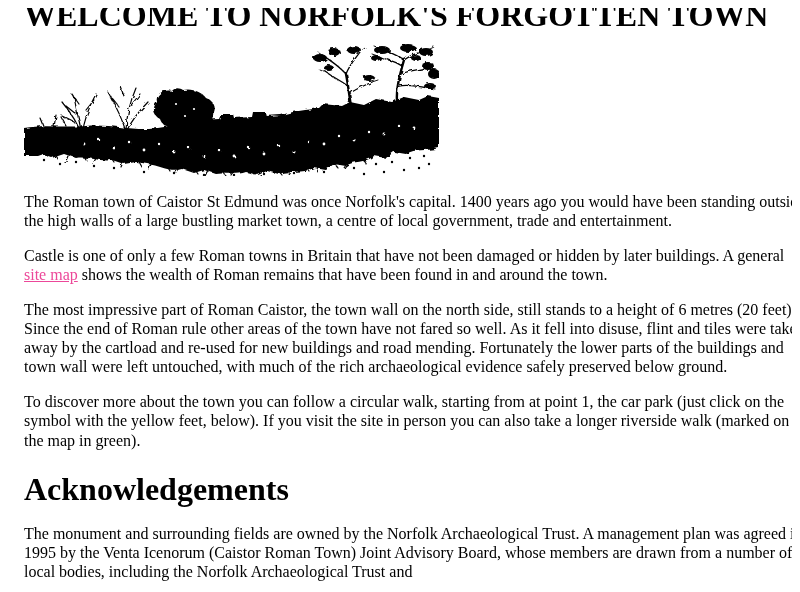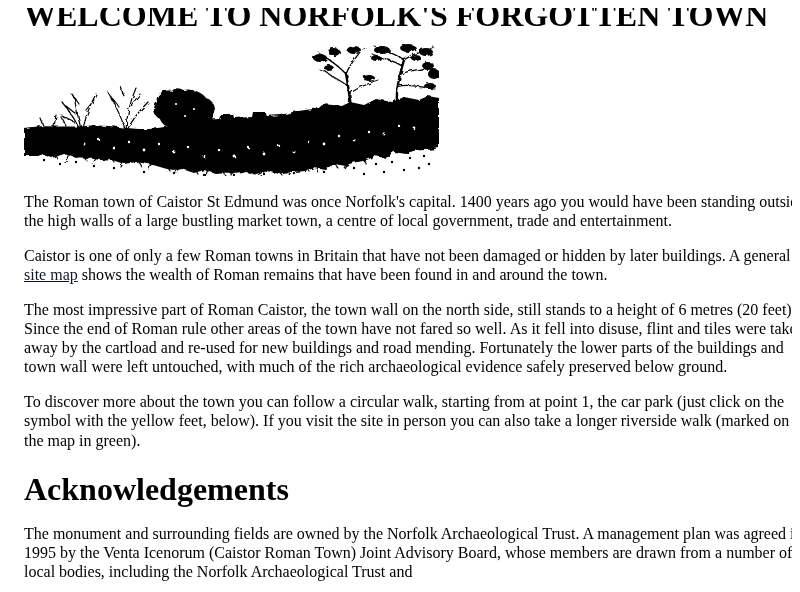--- a/index.html
+++ b/index.html
@@ -20,21 +20,21 @@
     font-weight: bold;
     margin: -10px 0 0 0;
   }
   h2 {
     font-family: "Liberation Serif", serif;
     font-size: 32px;
     font-weight: bold;
     margin: 20px 0 16px 0;
   }
   p { margin: 16px 0; }
-  a { color: #0f172a; text-decoration: underline; cursor: pointer; }
+  a { color: #ec4899; text-decoration: underline; cursor: pointer; }
   .illustration { margin-top: 11px; }
   .illustration svg { display: block; }
 </style>
 </head>
 <body>
 
 <div class="viewport">
 
   <h1>WELCOME TO NORFOLK'S FORGOTTEN TOWN</h1>
 
@@ -139,21 +139,21 @@
           <circle cx="375" cy="82" r="1.2"></circle>
         <circle cx="152" cy="60" r="1.1"></circle>
           <circle cx="170" cy="65" r="1.1"></circle>
           <circle cx="161" cy="72" r="1.1"></circle>
       </g>
     </svg>
   </div>
 
   <p>The Roman town of Caistor St Edmund was once Norfolk's capital. 1400 years ago you would have been standing outside the high walls of a large bustling market town, a centre of local government, trade and entertainment.</p>
 
-  <p><span>Caistor is one of only a few Roman towns in Britain that have not been damaged or hidden by later buildings. A general </span><a href="#">site map</a><span> shows the wealth of Roman remains that have been found in and around the town.</span></p>
+  <p><span>Castle is one of only a few Roman towns in Britain that have not been damaged or hidden by later buildings. A general </span><a href="#">site map</a><span> shows the wealth of Roman remains that have been found in and around the town.</span></p>
 
   <p>The most impressive part of Roman Caistor, the town wall on the north side, still stands to a height of 6 metres (20 feet). Since the end of Roman rule other areas of the town have not fared so well. As it fell into disuse, flint and tiles were taken away by the cartload and re-used for new buildings and road mending. Fortunately the lower parts of the buildings and town wall were left untouched, with much of the rich archaeological evidence safely preserved below ground.</p>
 
   <p>To discover more about the town you can follow a circular walk, starting from at point 1, the car park (just click on the symbol with the yellow feet, below). If you visit the site in person you can also take a longer riverside walk (marked on the map in green).</p>
 
 
   <h2>Acknowledgements</h2>
 
   <p><span>The monument and surrounding fields are owned by the Norfolk Archaeological Trust. A management plan was agreed in 1995 by the Venta Icenorum (Caistor Roman Town) Joint Advisory Board, whose members are drawn from a number of local bodies, including the Norfolk Archaeological Trust and </span></p>
 

